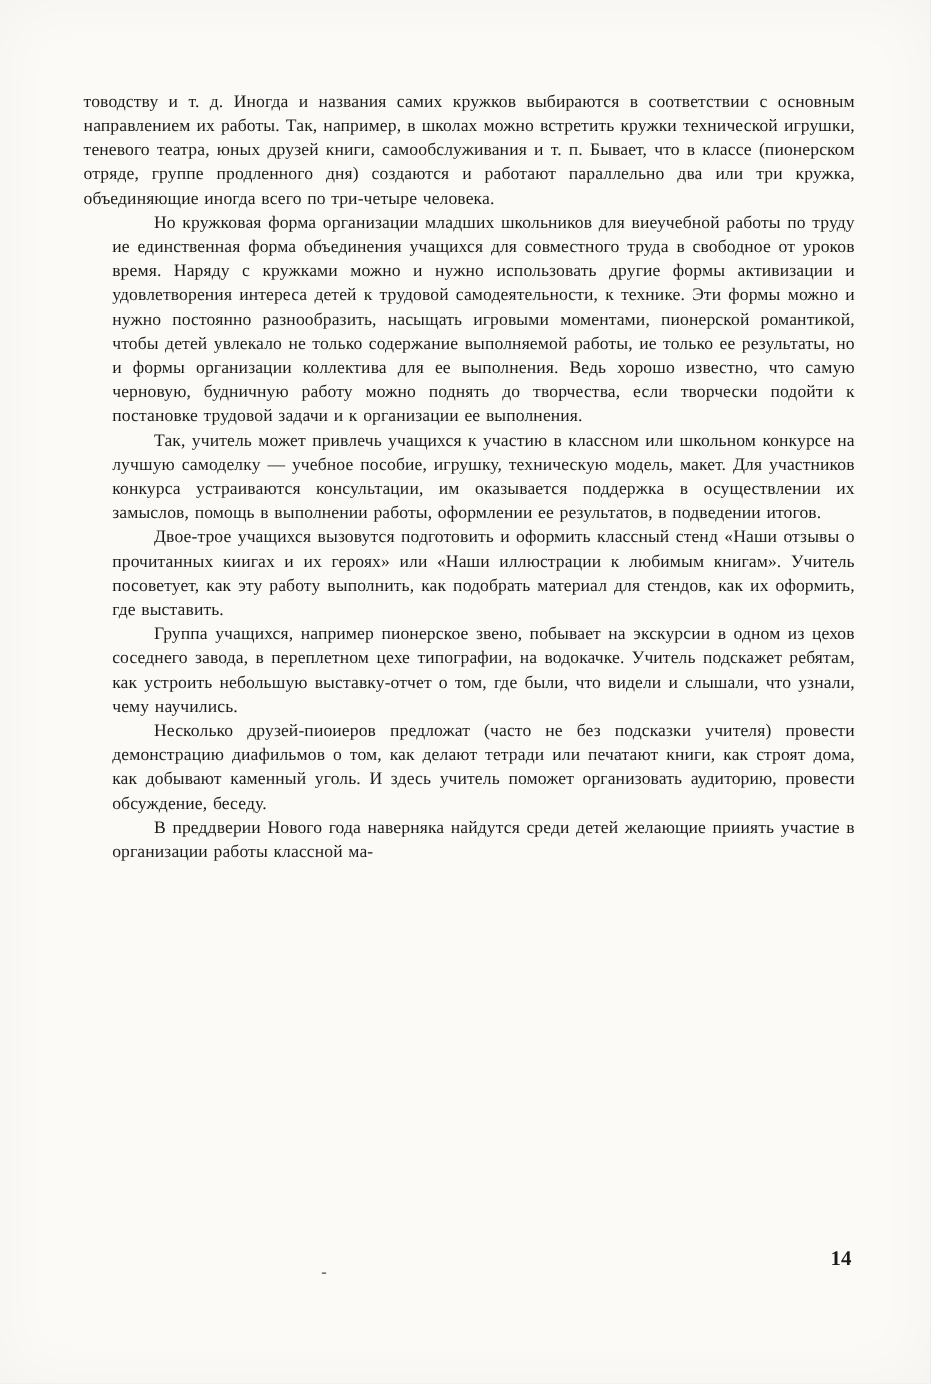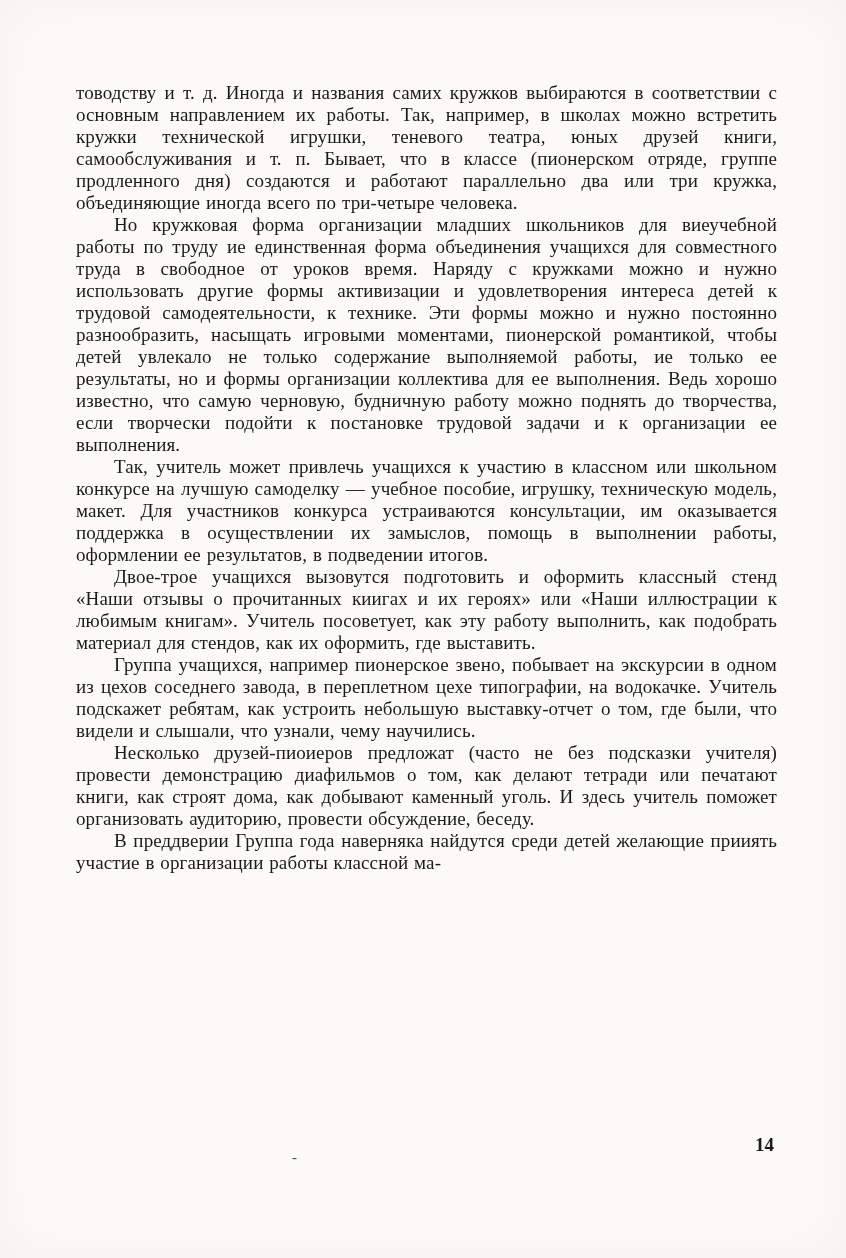--- a/index.html
+++ b/index.html
@@ -16,32 +16,33 @@
     color: #1b1b1b;
     overflow: hidden;
     box-shadow: inset 0 0 60px rgba(0,0,0,0.03);
   }
   .text-block {
     position: absolute;
     left: 76px;
     top: 82px;
     width: 701px;
     font-family: "Liberation Serif", "DejaVu Serif", serif;
-    font-size: 19px;
+    font-size: 16px;
     line-height: 22px;
     text-align: justify;
     letter-spacing: 0.1px;
     word-spacing: 1px;
   }
   .text-block p {
     margin: 0;
     padding: 0;
   }
   .text-block p.indent {
     text-indent: 38px;
+    margin-left: 26px;
   }
   .page-number {
     position: absolute;
     top: 1134px;
     right: 72px;
     font-family: "Liberation Serif", "DejaVu Serif", serif;
     font-size: 19px;
     font-weight: bold;
     color: #1b1b1b;
   }
@@ -58,19 +59,19 @@
 <body>
 
 <div class="book-page">
   <div class="text-block">
     <p>товодству и т. д. Иногда и названия самих кружков выбираются в соответствии с основным направлением их работы. Так, например, в школах можно встретить кружки технической игрушки, теневого театра, юных друзей книги, самообслуживания и т. п. Бывает, что в классе (пионерском отряде, группе продленного дня) создаются и работают параллельно два или три кружка, объединяющие иногда всего по три-четыре человека.</p>
     <p class="indent">Но кружковая форма организации младших школьников для виеучебной работы по труду ие единственная форма объединения учащихся для совместного труда в свободное от уроков время. Наряду с кружками можно и нужно использовать другие формы активизации и удовлетворения интереса детей к трудовой самодеятельности, к технике. Эти формы можно и нужно постоянно разнообразить, насыщать игровыми моментами, пионерской романтикой, чтобы детей увлекало не только содержание выполняемой работы, ие только ее результаты, но и формы организации коллектива для ее выполнения. Ведь хорошо известно, что самую черновую, будничную работу можно поднять до творчества, если творчески подойти к постановке трудовой задачи и к организации ее выполнения.</p>
     <p class="indent">Так, учитель может привлечь учащихся к участию в классном или школьном конкурсе на лучшую самоделку — учебное пособие, игрушку, техническую модель, макет. Для участников конкурса устраиваются консультации, им оказывается поддержка в осуществлении их замыслов, помощь в выполнении работы, оформлении ее результатов, в подведении итогов.</p>
     <p class="indent">Двое-трое учащихся вызовутся подготовить и оформить классный стенд «Наши отзывы о прочитанных киигах и их героях» или «Наши иллюстрации к любимым книгам». Учитель посоветует, как эту работу выполнить, как подобрать материал для стендов, как их оформить, где выставить.</p>
     <p class="indent">Группа учащихся, например пионерское звено, побывает на экскурсии в одном из цехов соседнего завода, в переплетном цехе типографии, на водокачке. Учитель подскажет ребятам, как устроить небольшую выставку-отчет о том, где были, что видели и слышали, что узнали, чему научились.</p>
     <p class="indent">Несколько друзей-пиоиеров предложат (часто не без подсказки учителя) провести демонстрацию диафильмов о том, как делают тетради или печатают книги, как строят дома, как добывают каменный уголь. И здесь учитель поможет организовать аудиторию, провести обсуждение, беседу.</p>
-    <p class="indent">В преддверии Группа года наверняка найдутся среди детей желающие прииять участие в организации работы классной ма-</p>
+    <p class="indent">В преддверии Нового года наверняка найдутся среди детей желающие прииять участие в организации работы классной ма-</p>
   </div>
 
   <span class="scan-artifact-dash">-</span>
 
   <div class="page-number">14</div>
 </div>
 
 </body></html>

